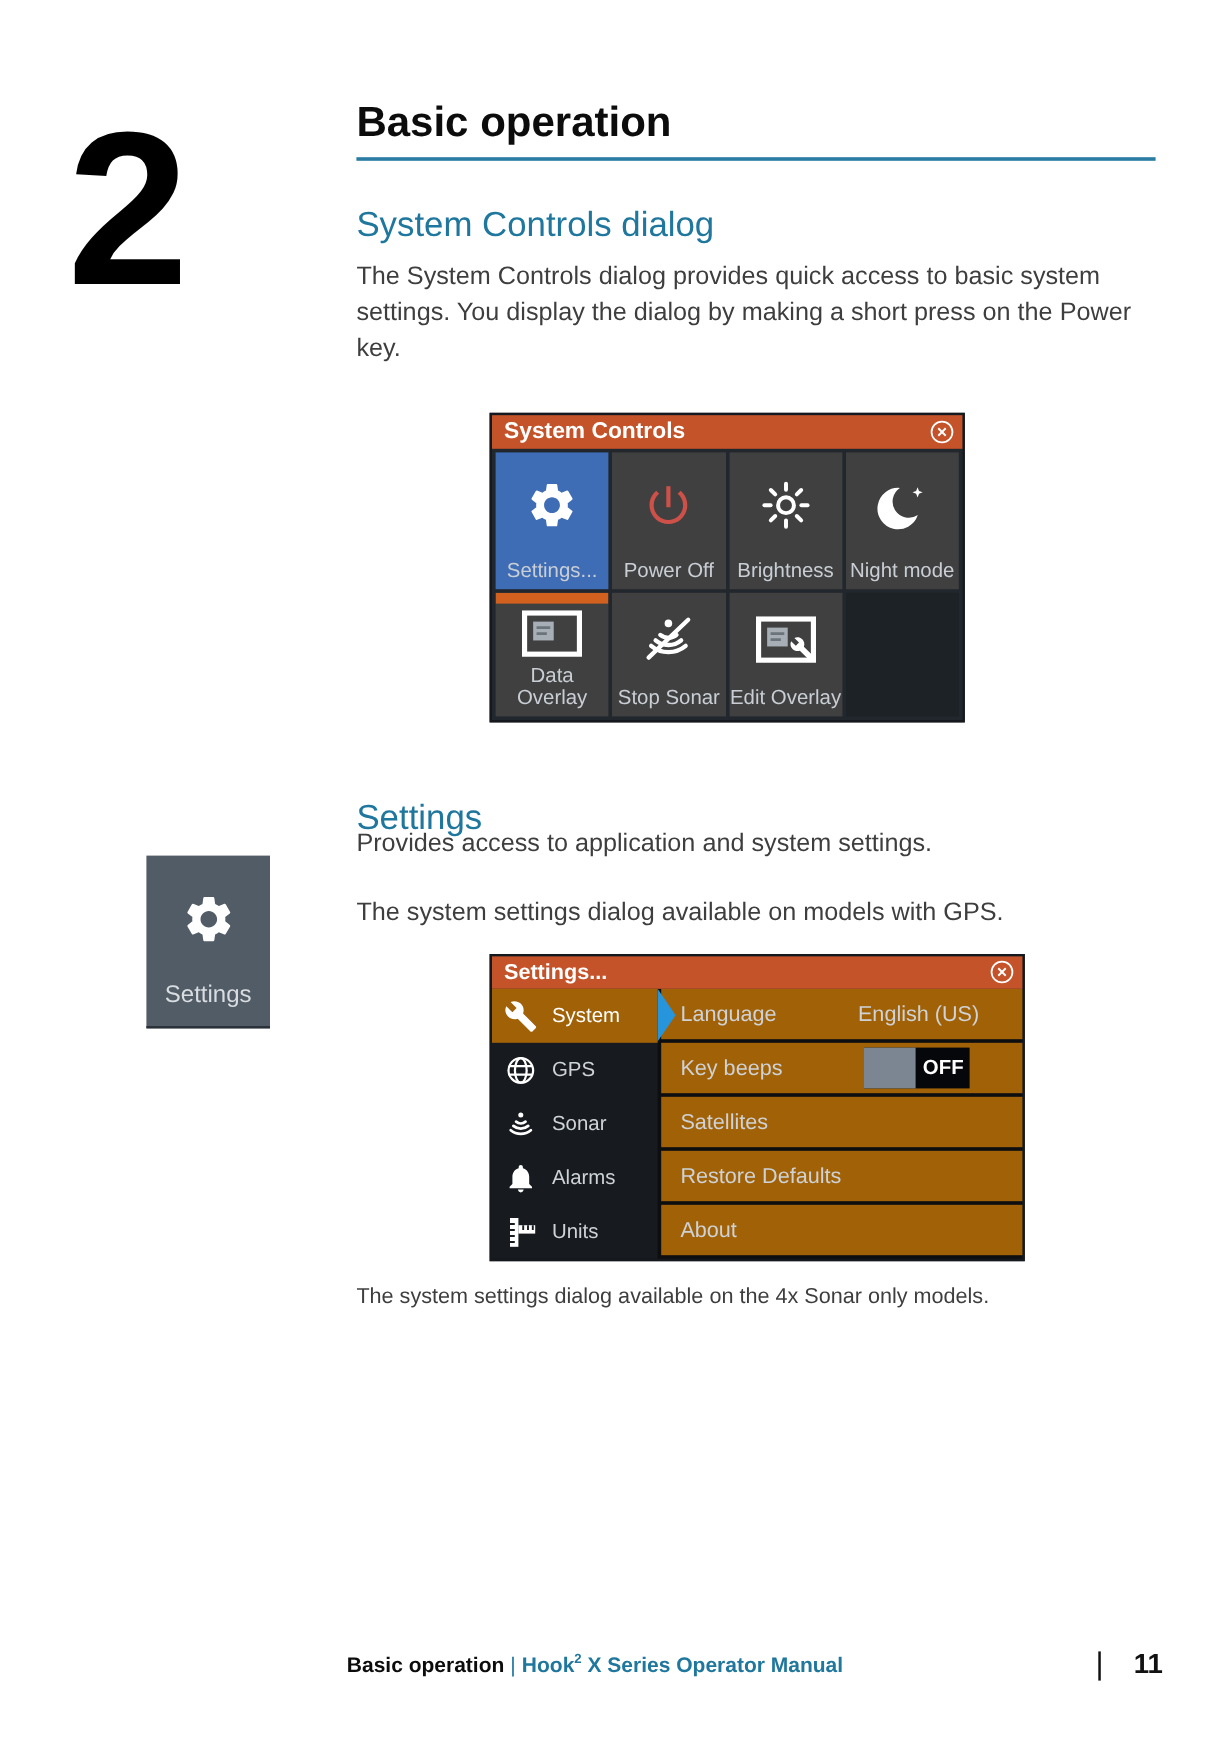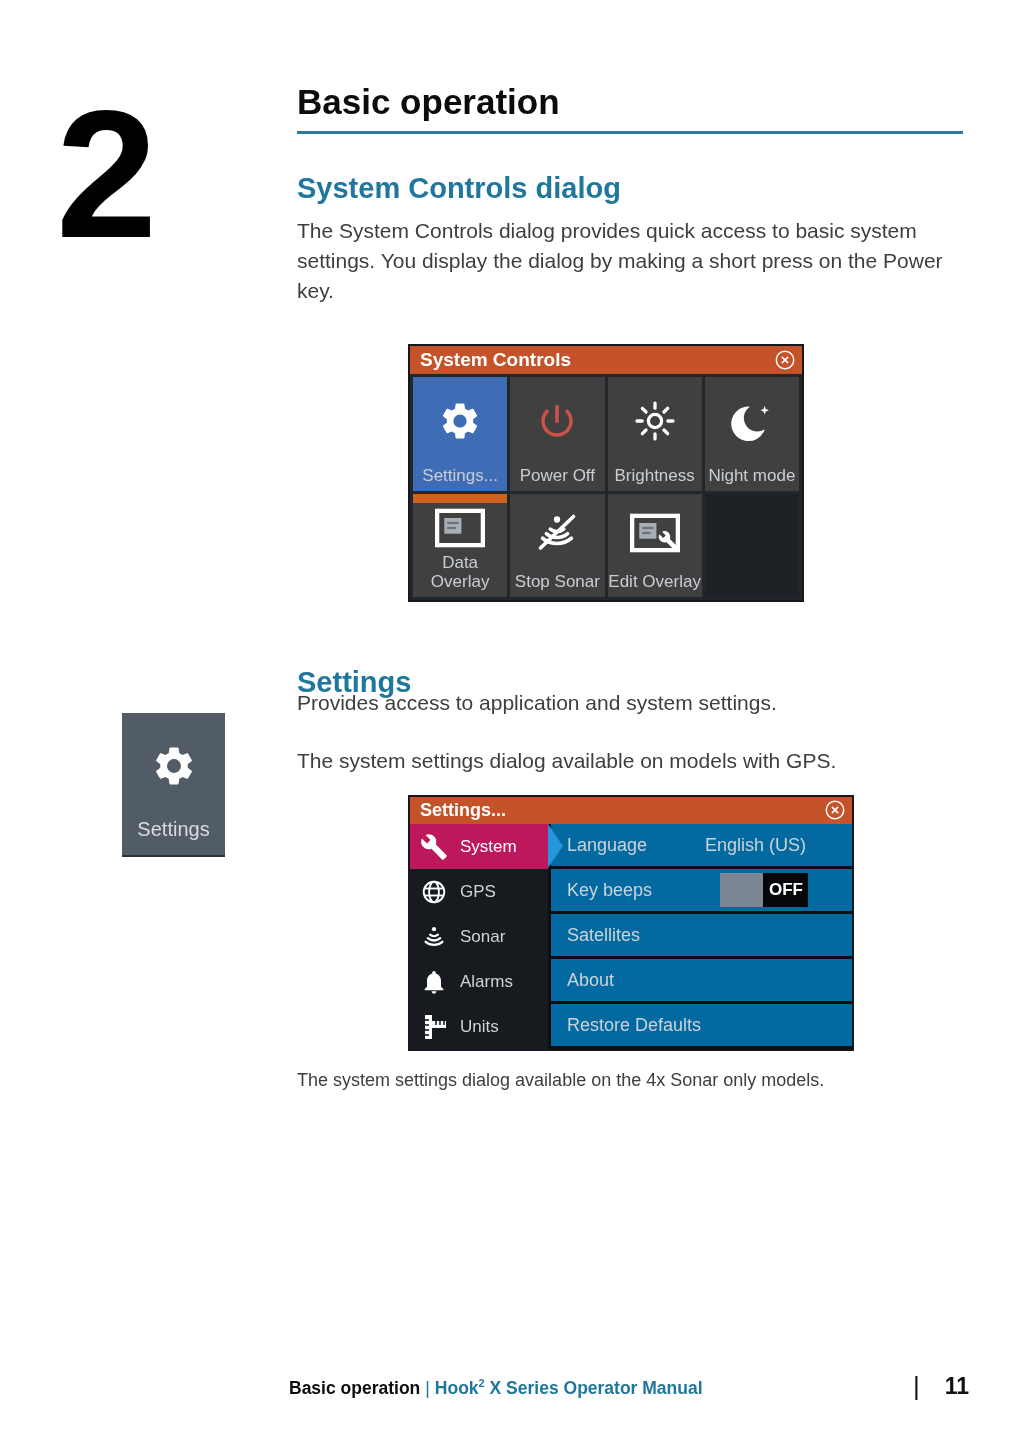--- a/index.html
+++ b/index.html
@@ -3,21 +3,21 @@
 <meta charset="utf-8">
 <style>
   html,body{margin:0;padding:0;background:#ffffff;}
   body{font-family:"Liberation Sans", sans-serif; color:#111;}
   #page{position:relative;width:1024px;height:1452px;background:#ffffff;overflow:hidden;}
 
   
   .chapter-num{position:absolute;left:56px;top:88px;font-size:182px;font-weight:800;line-height:0.95;color:#000;letter-spacing:-4px;}
   .h1{position:absolute;left:297px;top:82px;font-size:35px;font-weight:700;color:#0c0c0c;}
   .h1-rule{position:absolute;left:297px;top:131px;width:666px;height:3px;background:#2a7ca3;}
-  .h2{position:absolute;font-size:29px;font-weight:700;color:#20779e;}
+  .h2{position:absolute;font-size:29px;font-weight:400;color:#20779e;}
   .para{position:absolute;left:297px;width:650px;font-size:21px;line-height:30px;color:#3e3e3e;}
   .caption{position:absolute;left:297px;top:1070px;width:680px;font-size:18px;color:#3e3e3e;}
 
   
   .margin-tile{position:absolute;left:122px;top:713px;width:103px;height:142px;background:#515c66;
     display:flex;flex-direction:column;align-items:center;justify-content:flex-end;border-bottom:2px solid #2b3138;}
   .margin-tile .icon-wrap{flex:1;display:flex;align-items:center;justify-content:center;}
   .margin-tile .label{padding-bottom:14px;font-size:20px;color:#d9dde1;}
 
   
@@ -38,28 +38,28 @@
   .tile.accent .icon-wrap{padding-top:9px;}
   .empty-cell{background:#1d2227;}
 
   
   #dialog-settings{left:408px;top:795px;width:446px;height:256px;}
   #dialog-settings .titlebar{height:27px;}
   .sd-body{display:flex;height:calc(100% - 27px);background:#0c0e10;}
   .sd-sidebar{width:138px;background:#171b20;display:flex;flex-direction:column;}
   .side-item{position:relative;height:45px;display:flex;align-items:center;padding-left:10px;box-sizing:border-box;}
   .side-item .side-label{margin-left:12px;font-size:17px;color:#ced3d7;}
-  .side-item.selected{background:#be185d;z-index:2;}
+  .side-item.selected{background:#a16207;z-index:2;}
   .side-item.selected .side-label{color:#ffffff;}
   .side-item.selected::after{content:"";position:absolute;left:100%;top:0;width:0;height:0;
     border-top:22.5px solid transparent;border-bottom:22.5px solid transparent;border-left:15px solid #2795dc;}
   .sd-content{flex:1;display:flex;flex-direction:column;gap:3px;margin-left:3px;}
-  .sd-row{height:58px;background:#0369a1;display:flex;align-items:center;padding:0 16px;box-sizing:border-box;}
+  .sd-row{height:58px;background:#a16207;display:flex;align-items:center;padding:0 16px;box-sizing:border-box;}
   .sd-row .row-label{font-size:18px;color:#ced2d7;}
-  .sd-row .row-value{margin-left:auto;margin-right:30px;font-size:18px;color:#ced2d7;}
+  .sd-row .row-value{margin-left:auto;margin-right:20px;font-size:18px;color:#ced2d7;}
   .sd-filler{flex:1;background:#0c0e10;}
   .toggle{margin-left:auto;margin-right:28px;position:relative;width:88px;height:34px;background:#05070a;}
   .toggle .knob{position:absolute;left:0;top:0;width:43px;height:34px;background:#7b8692;}
   .toggle .state{position:absolute;right:5px;top:0;height:34px;display:flex;align-items:center;font-size:17px;font-weight:700;color:#fff;}
 
   
   .footer-left{position:absolute;left:289px;top:1377px;font-size:17.5px;}
   .footer-left .fl-bold{font-weight:700;color:#0c0c0c;}
   .footer-left .fl-sep{color:#20779e;font-weight:400;padding:0 5px;}
   .footer-left .fl-manual{color:#20779e;font-weight:700;}
@@ -281,24 +281,24 @@
           <span class="row-label">Key beeps</span>
           <span class="toggle">
             <span class="knob"></span>
             <span class="state">OFF</span>
           </span>
         </div>
         <div class="sd-row">
           <span class="row-label">Satellites</span>
         </div>
         <div class="sd-row">
+          <span class="row-label">Restore Defaults</span>
+        </div>
+        <div class="sd-row">
           <span class="row-label">About</span>
-        </div>
-        <div class="sd-row">
-          <span class="row-label">Restore Defaults</span>
         </div>
         <div class="sd-filler"></div>
       </div>
     </div>
   </div>
 
   <div class="caption">The system settings dialog available on the 4x Sonar only models.</div>
 
   <div class="footer-left">
     <span class="fl-bold">Basic operation</span><span class="fl-sep">|</span><span class="fl-manual"><span>Hook</span><sup>2</sup><span> X Series Operator Manual</span></span>

